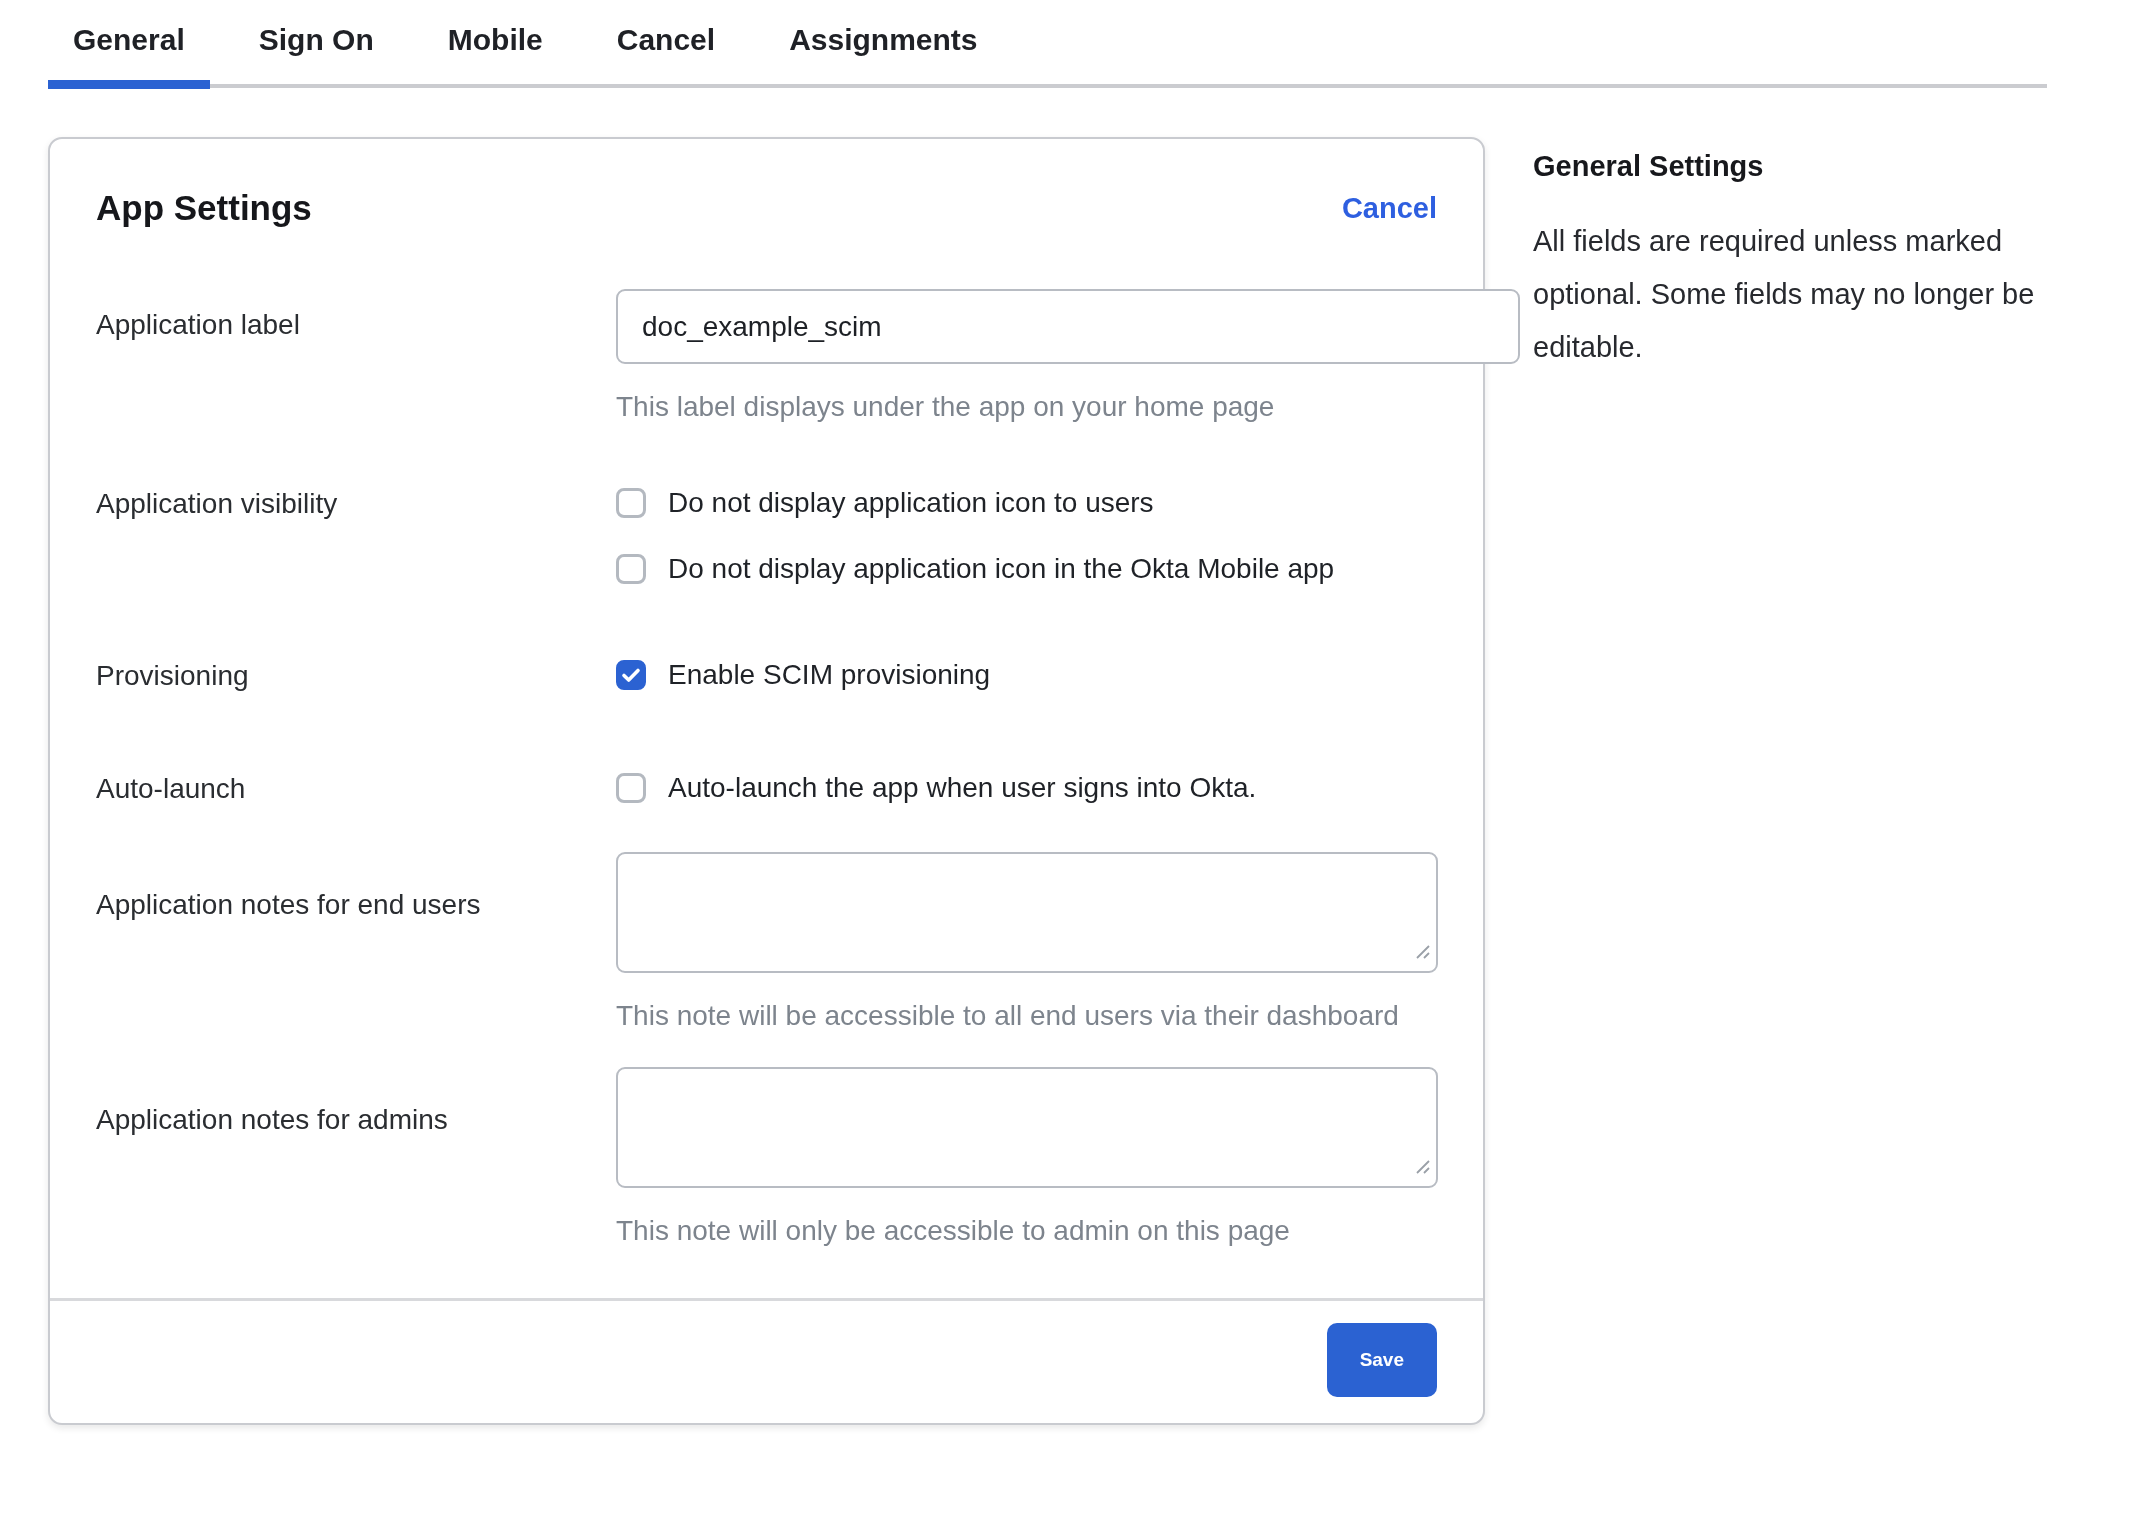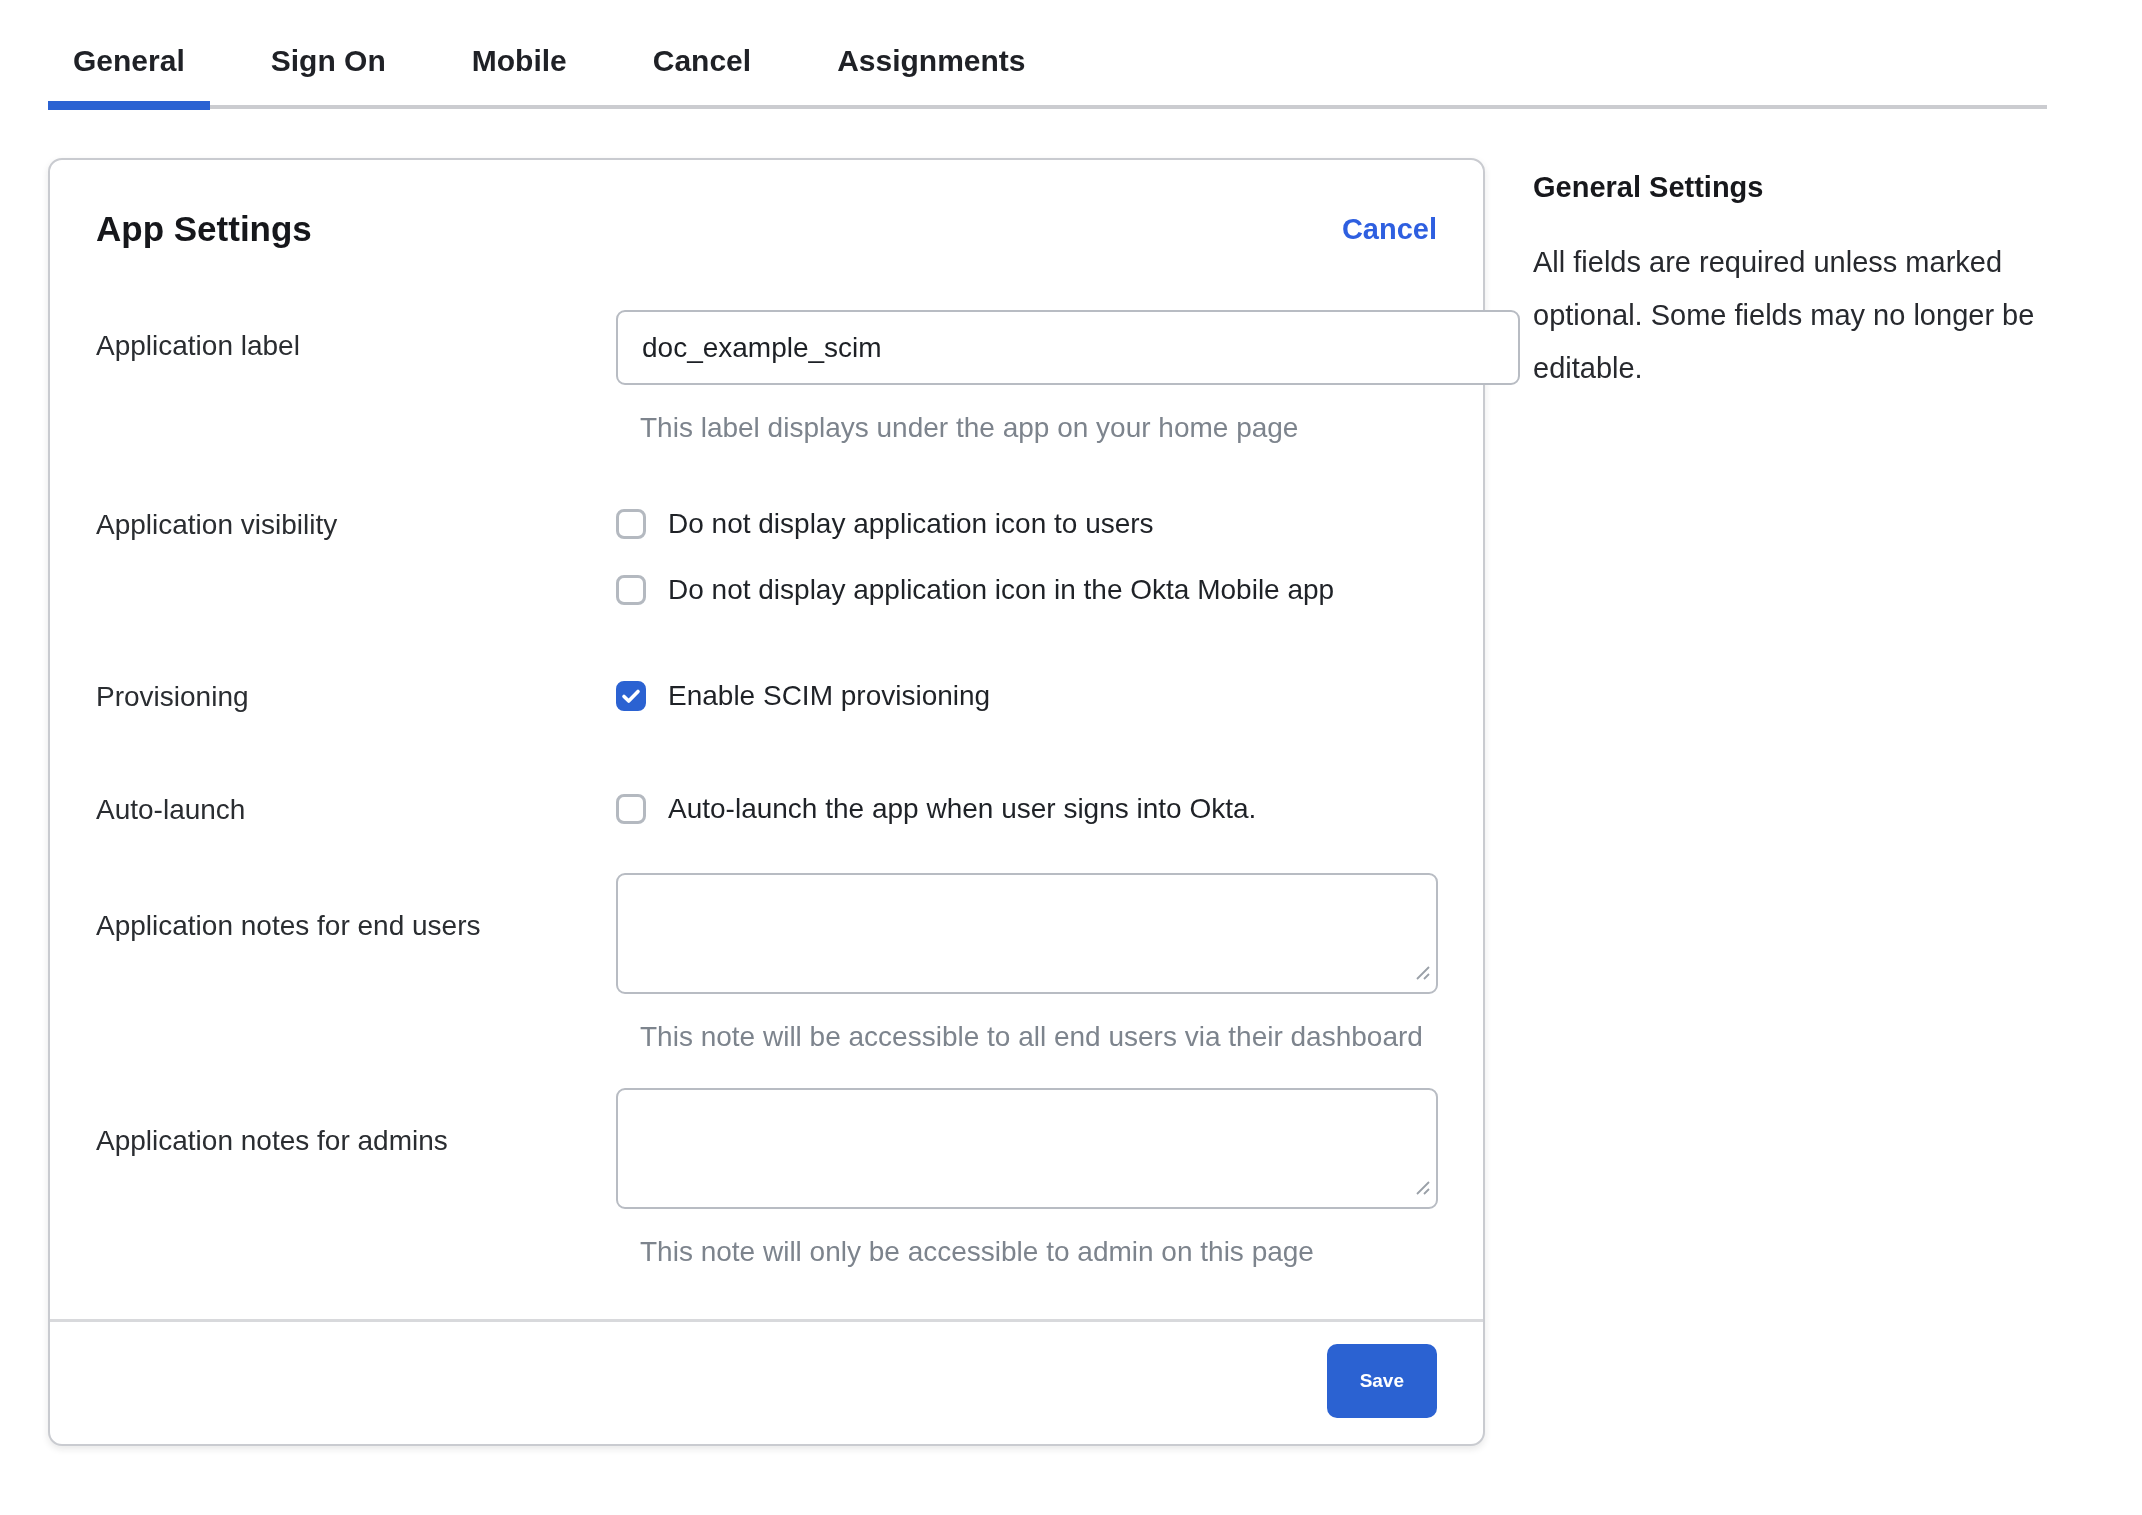--- a/index.html
+++ b/index.html
@@ -7,23 +7,23 @@
   body {
     font-family: "Liberation Sans", sans-serif;
     background: #ffffff;
     color: #1d2025;
     overflow: hidden;
   }
 
   
   .tabbar {
     display: flex;
-    gap: 36px;
+    gap: 24px;
     margin: 0 95px 0 48px;
-    padding-top: 43px;
+    padding-top: 22px;
     border-bottom: 4px solid #cbccd0;
   }
   .tab {
     position: relative;
     padding: 0 25px 26px;
     font-size: 30px;
     font-weight: 700;
     color: #1f2126;
     line-height: 36px;
     cursor: pointer;
@@ -110,21 +110,20 @@
     font-size: 28px;
     color: #1d2025;
     background: #fff;
     outline: none;
   }
   .helper {
     margin-top: 26px;
     font-size: 28px;
     color: #7d848d;
     line-height: 34px;
-    margin-left: 24px;
   }
 
   .cb-line {
     display: flex;
     align-items: center;
   }
   .cb-line + .cb-line { margin-top: 32px; }
   .checkbox {
     width: 30px; height: 30px;
     flex: 0 0 auto;

